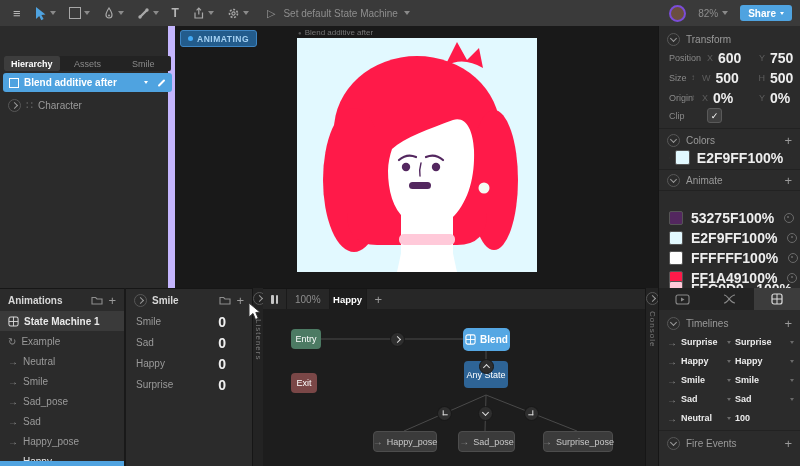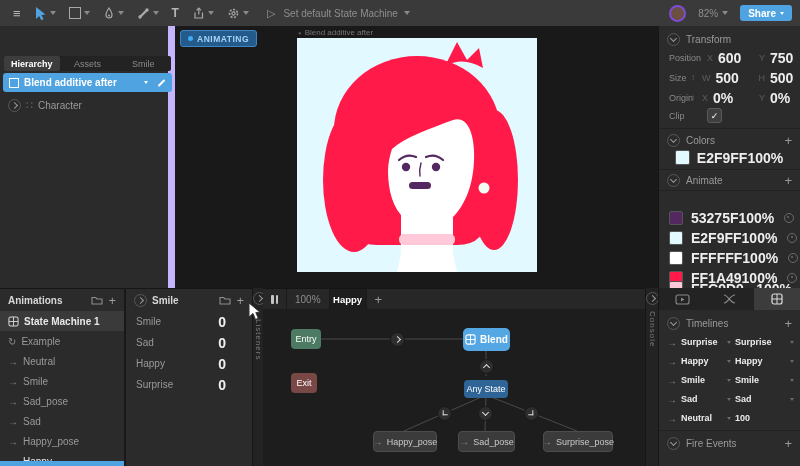--- a/index.html
+++ b/index.html
@@ -343,21 +343,21 @@
     <div class="node" style="left:28px;top:40px;width:30px;height:20px;background:#4C7A63">Entry</div>
     <div class="node" style="left:28px;top:84px;width:26px;height:20px;background:#7A4747">Exit</div>
     <div class="node" style="left:200px;top:39px;width:47px;height:23px;background:#55A7E3;border-radius:5px;font-weight:bold;font-size:10px">
       <svg width="11" height="11" viewBox="0 0 12 12">
           <rect x="1" y="1" width="10" height="10" rx="2" fill="none" stroke="#fff" stroke-width="1.2"></rect>
           <line x1="1" y1="6" x2="11" y2="6" stroke="#fff" stroke-width="1"></line>
           <line x1="6" y1="1" x2="6" y2="11" stroke="#fff" stroke-width="1"></line>
         </svg>
       <span>Blend</span>
     </div>
-    <div class="node" style="left:201px;top:91px;width:44px;height:18px;background:#2E6496">Any State</div>
+    <div class="node" style="left:201px;top:72px;width:44px;height:27px;background:#2E6496">Any State</div>
 
     <div class="edge-c" style="left:127px;top:43px">
         <span class="chev right"></span>
       </div>
     <div class="edge-c" style="left:216px;top:70px">
         <span class="chev up"></span>
       </div>
     <div class="edge-c" style="left:174px;top:117px;transform:rotate(45deg)">
         <span class="chev down"></span>
       </div>

